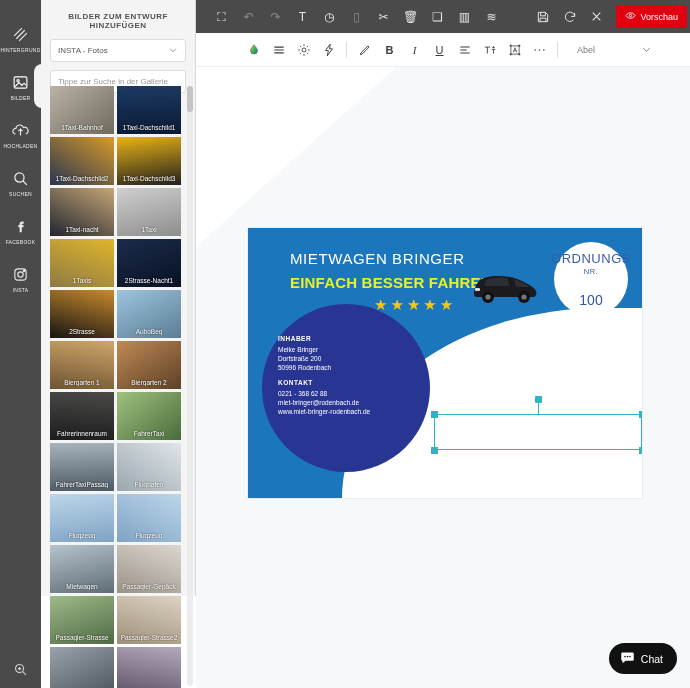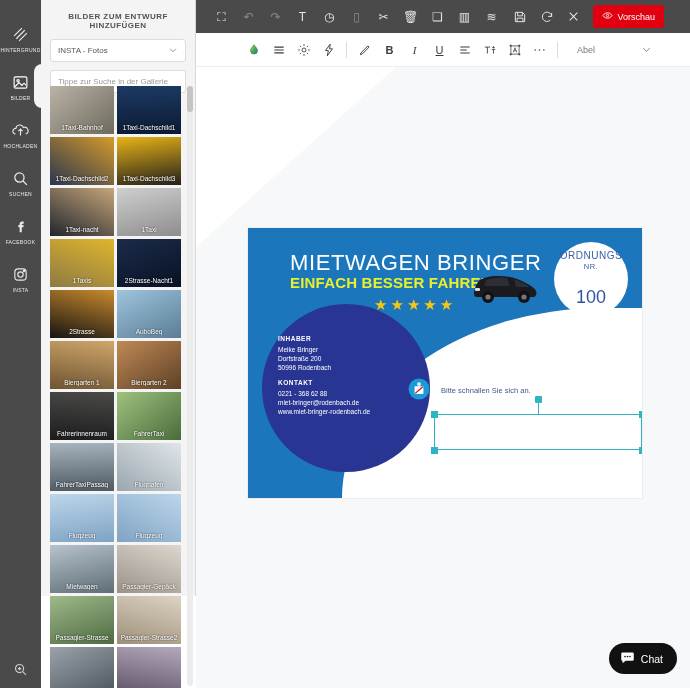--- a/index.html
+++ b/index.html
@@ -77,21 +77,21 @@
     position: absolute; top: 0; left: 0; width: 6px; height: 26px;
     background: #c4c4c4; border-radius: 3px; cursor: pointer;
   }
 
   
   .tb1 {
     position: absolute; left: 196px; top: 0; width: 494px; height: 33px;
     background: #4a4a4a; display: flex; align-items: center; z-index: 4;
   }
   .tb1-left { display: flex; align-items: center; padding-left: 12px; gap: 0; }
-  .tb1-right { margin-left: auto; display: flex; align-items: center; padding-right: 26px; gap: 0; }
+  .tb1-right { margin-left: auto; display: flex; align-items: center; padding-right: 3px; gap: 0; }
   .tbtn {
     width: 27px; height: 27px; display: flex; align-items: center;
     justify-content: center; color: #e6e6e6; cursor: pointer;
   }
   .tbtn.dim { color: #8b8b8b; }
   .preview-btn {
     background: #e1000f; color: #fff; height: 23px; border-radius: 3px;
     display: flex; align-items: center; gap: 4px; padding: 0 9px;
     font-size: 9px; cursor: pointer; margin-left: 6px;
   }
@@ -126,41 +126,41 @@
   .card-wave {
     position: absolute; right: 0; bottom: 0; width: 300px; height: 190px;
     background: #ffffff; border-top-left-radius: 260px 190px;
   }
   .card-circle {
     position: absolute; left: 14px; top: 76px; width: 168px; height: 168px;
     background: #283593; border-radius: 50%;
   }
   .card-title {
     position: absolute; left: 42px; top: 22px; color: #fff;
-    font-size: 22px; letter-spacing: .6px; font-weight: 400;
+    font-size: 15px; letter-spacing: .6px; font-weight: 400;
   }
   .card-sub {
     position: absolute; left: 42px; top: 46px; color: #e9ef2a;
     font-size: 15px; font-weight: bold; letter-spacing: .2px;
   }
   .stars {
     position: absolute; left: 126px; top: 68px; color: #f5c518;
     font-size: 15px; letter-spacing: 3px;
   }
   .van {
     position: absolute; left: 218px; top: 40px; width: 76px; height: 40px;
   }
   .ordnung {
     position: absolute; right: 14px; top: 14px; width: 74px; height: 74px;
     background: #fff; border-radius: 50%; display: flex; flex-direction: column;
     align-items: center; justify-content: center; color: #3b5ca8;
   }
-  .ord-l1 { font-size: 10px; letter-spacing: .5px; }
+  .ord-l1 { font-size: 13px; letter-spacing: .5px; }
   .ord-l2 { font-size: 7.5px; letter-spacing: .5px; margin-top: 1px; }
-  .ord-num { font-size: 18px; margin-top: 16px; color: #31559e; }
+  .ord-num { font-size: 14px; margin-top: 16px; color: #31559e; }
 
   .info { position: absolute; left: 30px; top: 107px; color: #fff; width: 120px; }
   .info-h { font-size: 6.5px; font-weight: bold; letter-spacing: .5px; margin-bottom: 3px; }
   .info-l { font-size: 6.5px; line-height: 9px; }
   .info-gap { height: 7px; }
   .feat-row { position: absolute; display: flex; align-items: center; }
   .feat-txt { font-size: 7.5px; color: #3f5c8c; line-height: 10px; margin-left: 11px; }
 
   .sel-box {
     position: absolute; border: 1px solid #2fb4c4; pointer-events: none;
@@ -487,31 +487,20 @@
         <div class="info-l">Meike Bringer</div>
         <div class="info-l">Dorfstraße 200</div>
         <div class="info-l">50996 Rodenbach</div>
         <div class="info-gap"></div>
         <div class="info-h">KONTAKT</div>
         <div class="info-l">0221 - 368 62 88</div>
         <div class="info-l">miet-bringer@rodenbach.de</div>
         <div class="info-l">www.miet-bringer-rodenbach.de</div>
       </div>
 
-      <div class="feat-row" style="left:160px; top:150px;">
-        <span>
-          <svg width="22" height="22" viewBox="0 0 40 40">
-            <circle cx="20" cy="20" r="19" fill="#1a9ad7"></circle>
-            <rect x="12" y="15" width="16" height="14" fill="#fff"></rect>
-            <circle cx="20" cy="11" r="3.4" fill="#fff"></circle>
-            <path d="M13 28 L27 16" stroke="#e1000f" stroke-width="2.2"></path>
-          </svg>
-        </span>
-        <span class="feat-txt">Bitte schnallen Sie sich an.</span>
-      </div>
 
 
 
       <div class="sel-stem" style="left:290px; top:172px; height:14px;"></div>
       <div class="sel-h" style="left:287px; top:168px; border-radius:1px;"></div>
       <div class="sel-box" style="left:186px; top:186px; width:208px; height:36px;"></div>
       <div class="sel-h" style="left:183px; top:183px;"></div>
       <div class="sel-h" style="left:391px; top:183px;"></div>
       <div class="sel-h" style="left:183px; top:219px;"></div>
       <div class="sel-h" style="left:391px; top:219px;"></div>

